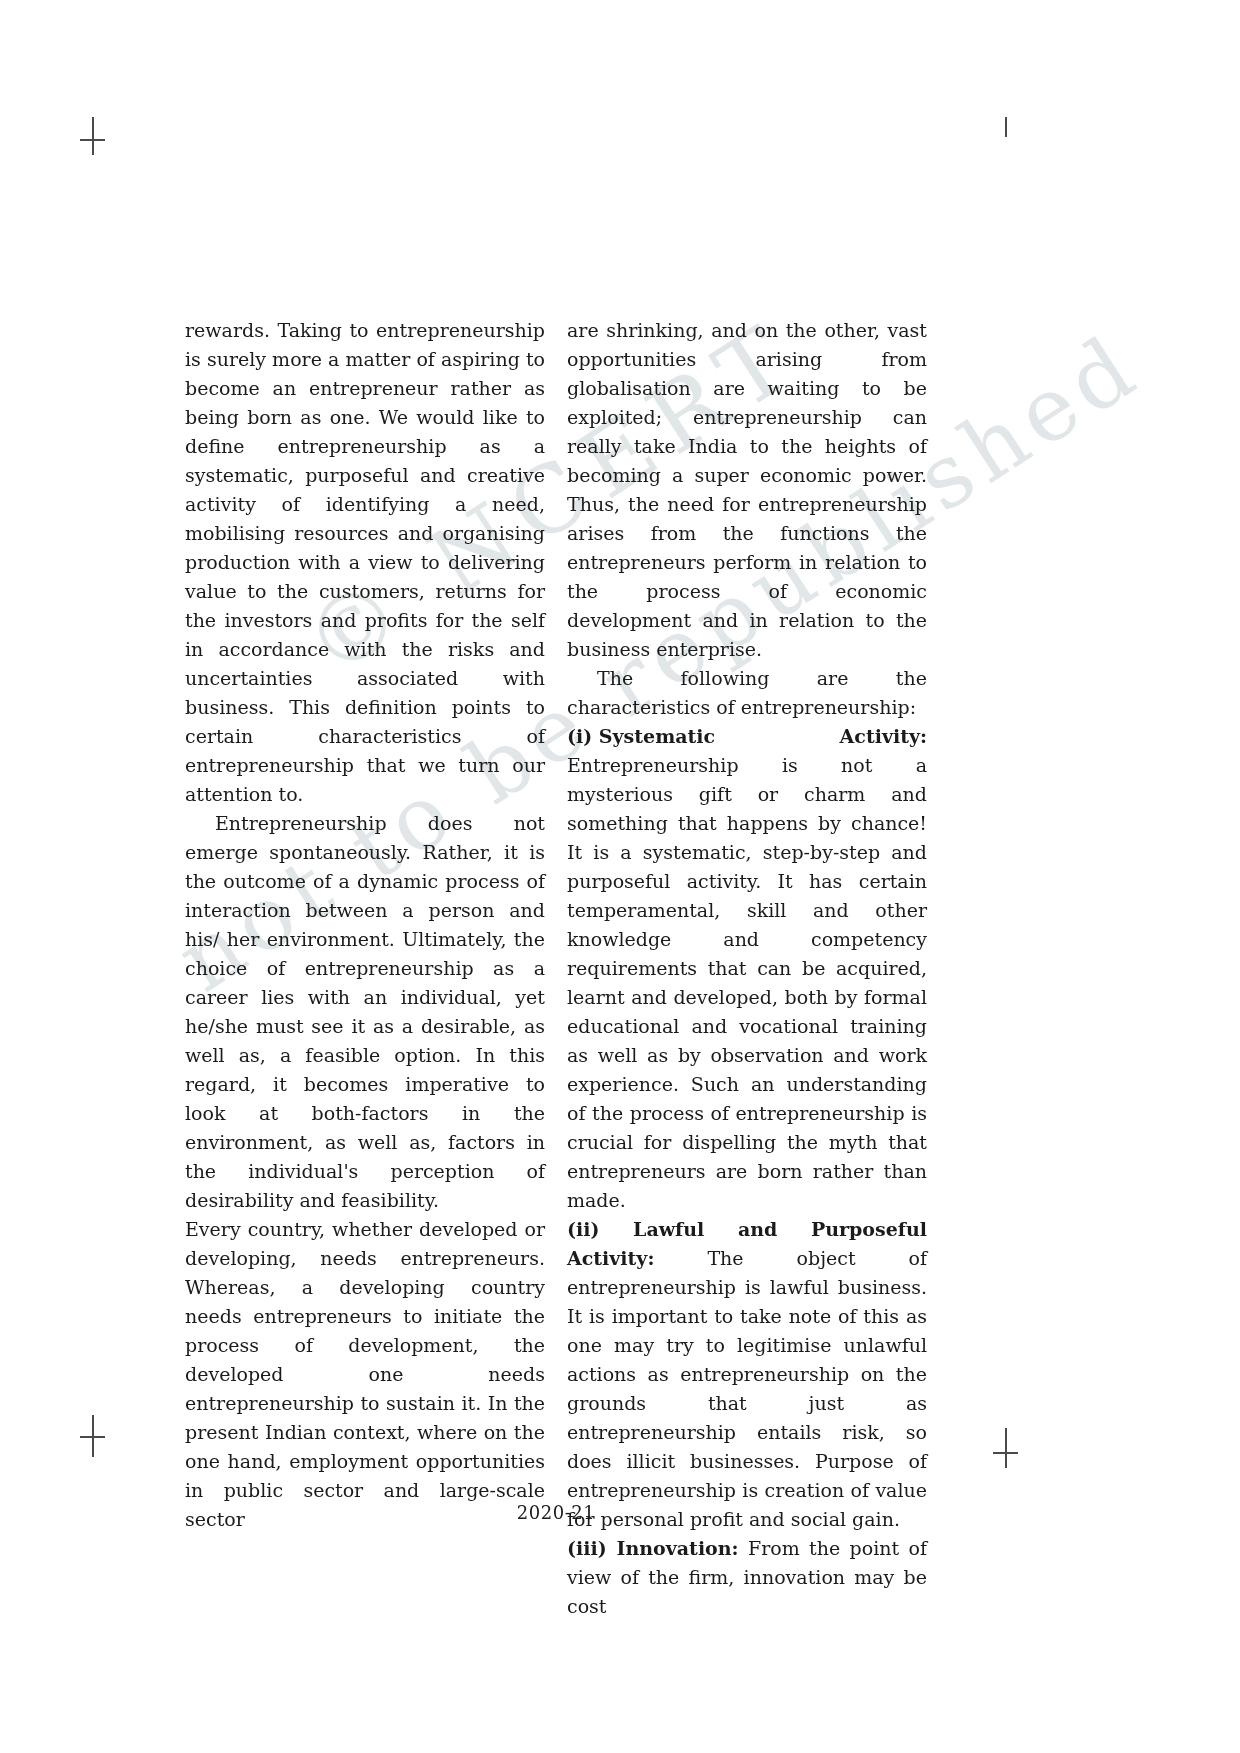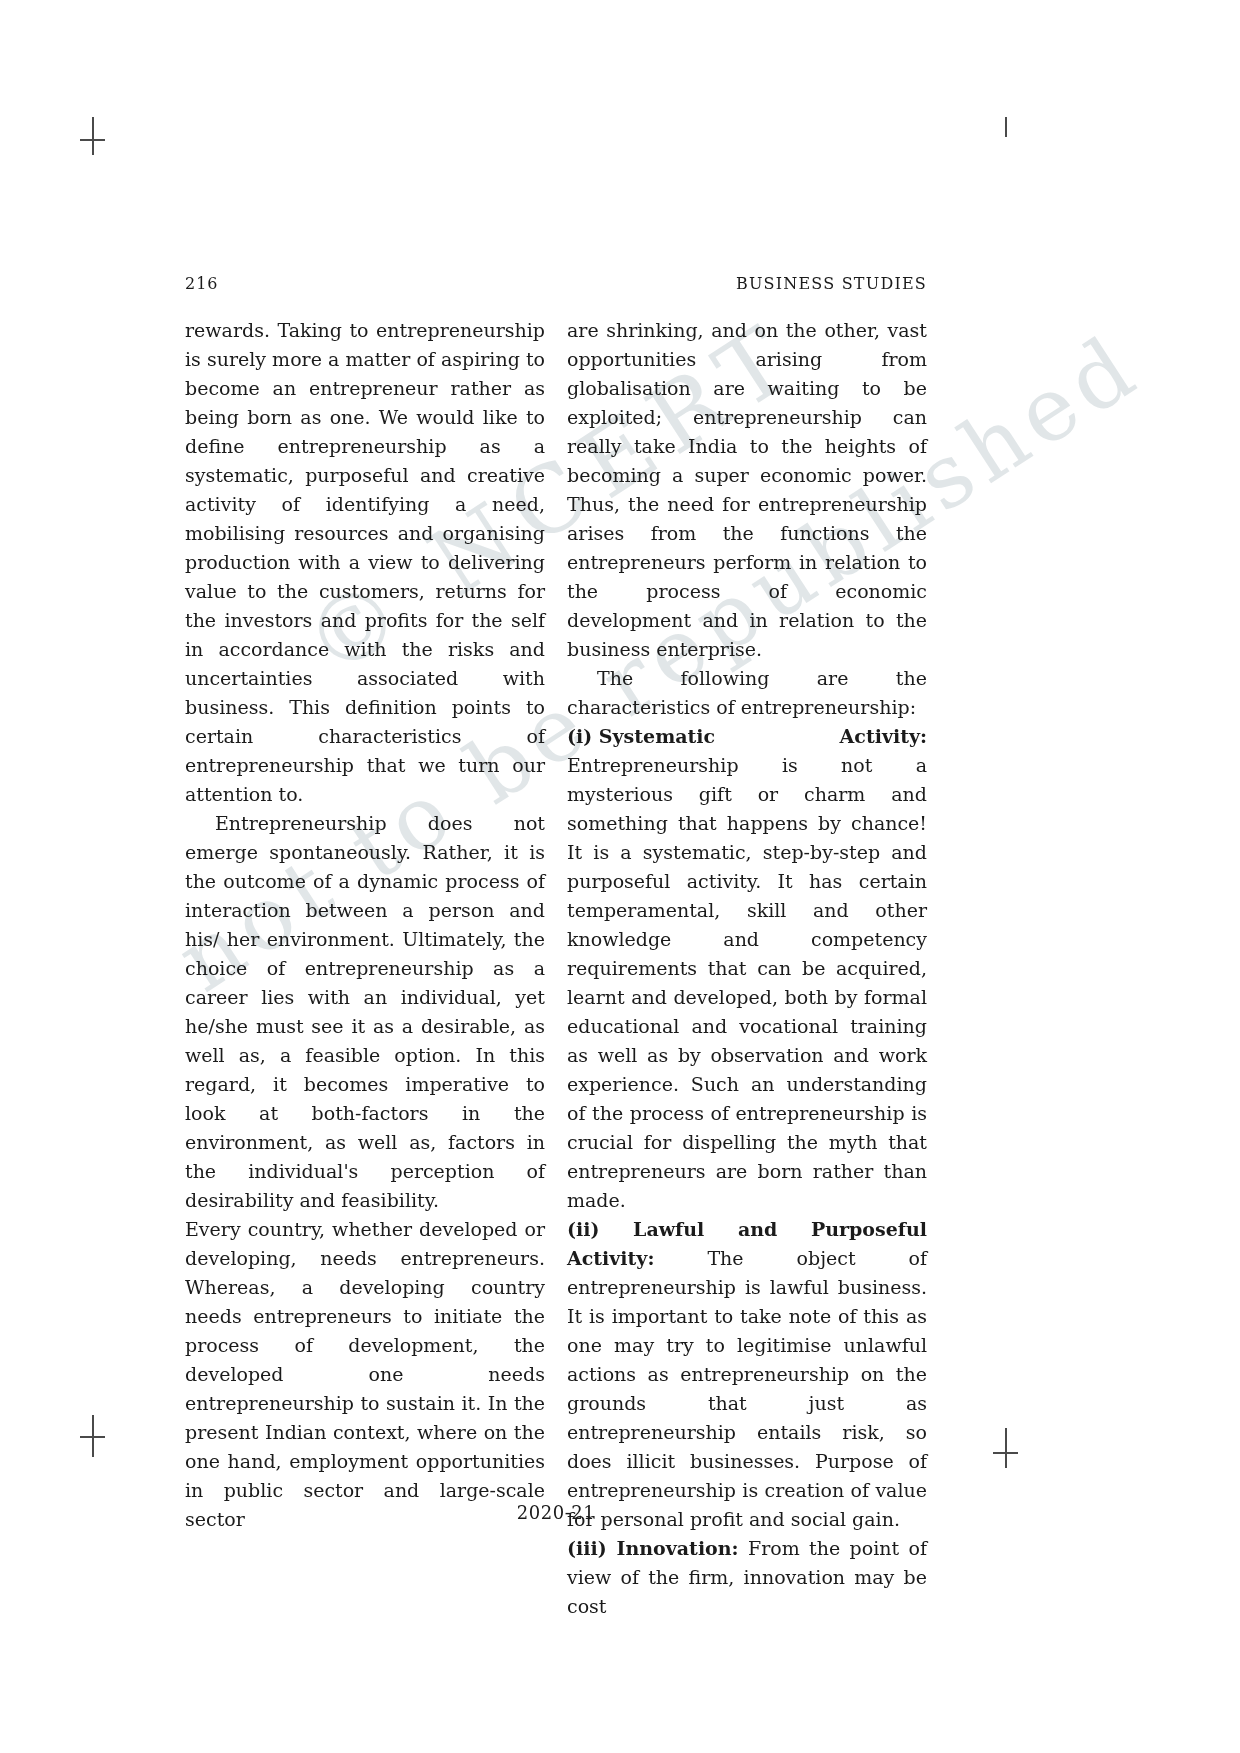--- a/index.html
+++ b/index.html
@@ -131,24 +131,20 @@
   <span class="mark v" style="left:92px; top:1415px; height:42px;"></span>
   <span class="mark h" style="left:80px; top:1436px; width:25px;"></span>
   <span class="mark v" style="left:1005px; top:1428px; height:40px;"></span>
   <span class="mark h" style="left:993px; top:1452px; width:25px;"></span>
 
   <div class="watermark">
     <div class="wm-line1">© NCERT</div>
     <div class="wm-line2">not to be republished</div>
   </div>
 
-  <div class="page-header">
-    <span class="pg-num">216</span>
-    <span class="pg-title">BUSINESS STUDIES</span>
-  </div>
 
   <div class="columns">
 
     <div class="col">
       <p>rewards. Taking to entrepreneurship is surely more a matter of aspiring to become an entrepreneur rather as being born as one. We would like to define entrepreneurship as a systematic, purposeful and creative activity of identifying a need, mobilising resources and organising production with a view to delivering value to the customers, returns for the investors and profits for the self in accordance with the risks and uncertainties associated with business. This definition points to certain characteristics of entrepreneurship that we turn our attention to.</p>
       <p class="indent">Entrepreneurship does not emerge spontaneously. Rather, it is the outcome of a dynamic process of interaction between a person and his/ her environment. Ultimately, the choice of entrepreneurship as a career lies with an individual, yet he/she must see it as a desirable, as well as, a feasible option. In this regard, it becomes imperative to look at both-factors in the environment, as well as, factors in the individual's perception of desirability and feasibility.</p>
 
 
       <p>Every country, whether developed or developing, needs entrepreneurs. Whereas, a developing country needs entrepreneurs to initiate the process of development, the developed one needs entrepreneurship to sustain it. In the present Indian context, where on the one hand, employment opportunities in public sector and large-scale sector</p>
     </div>

